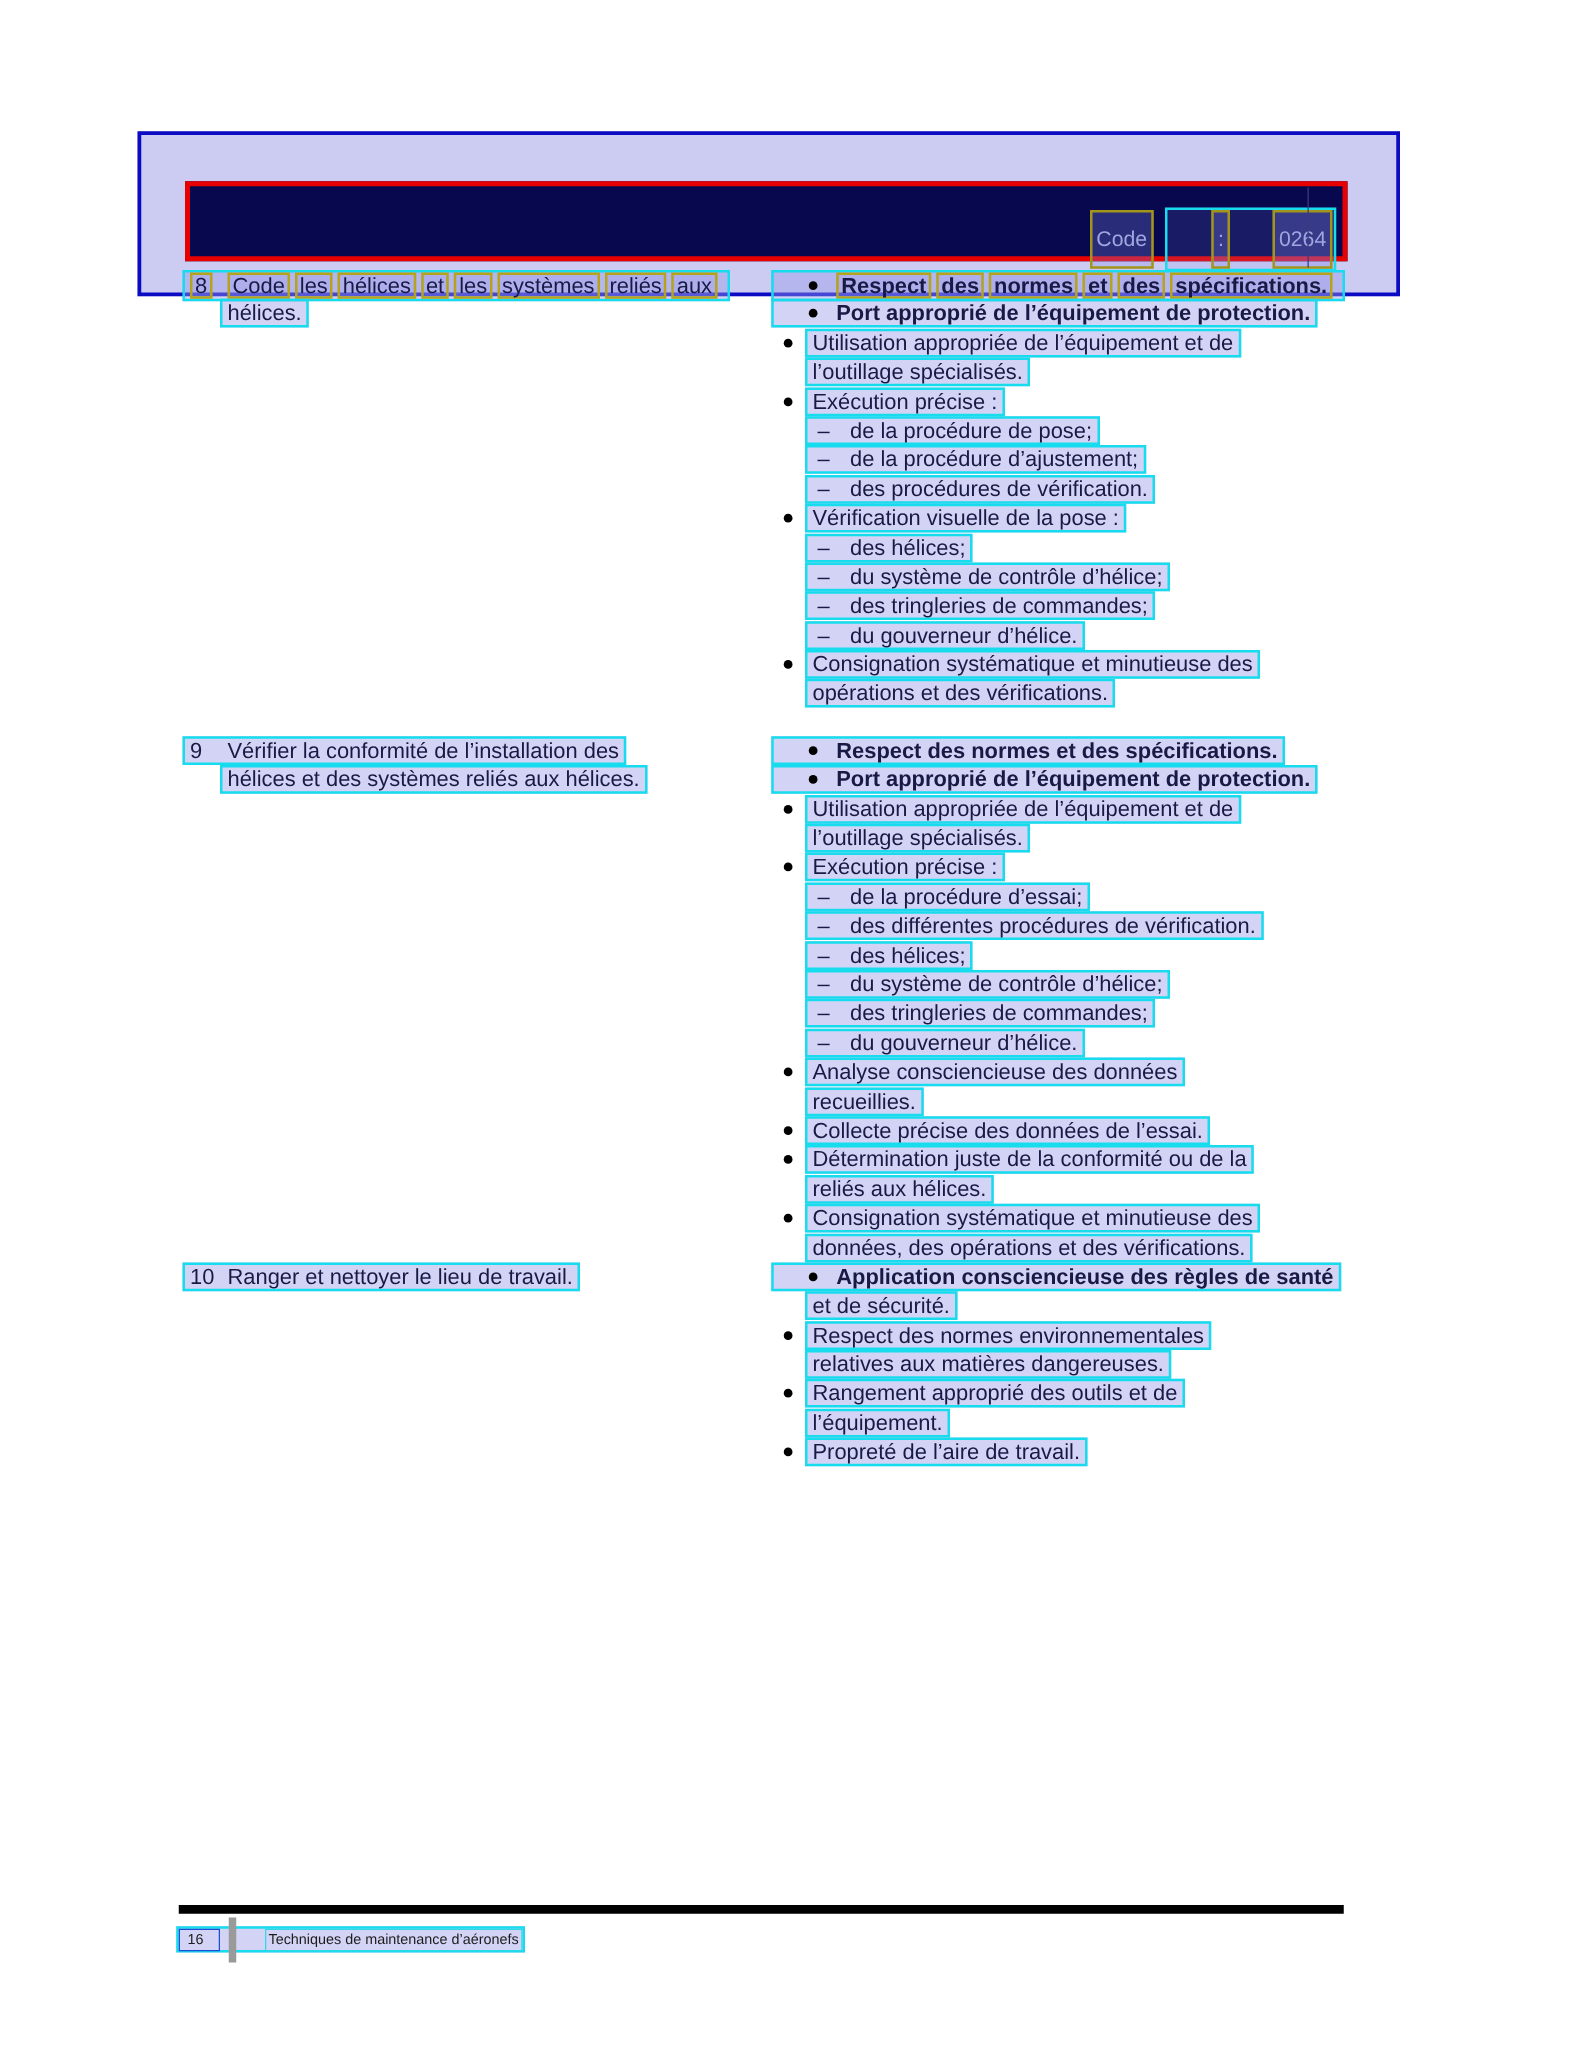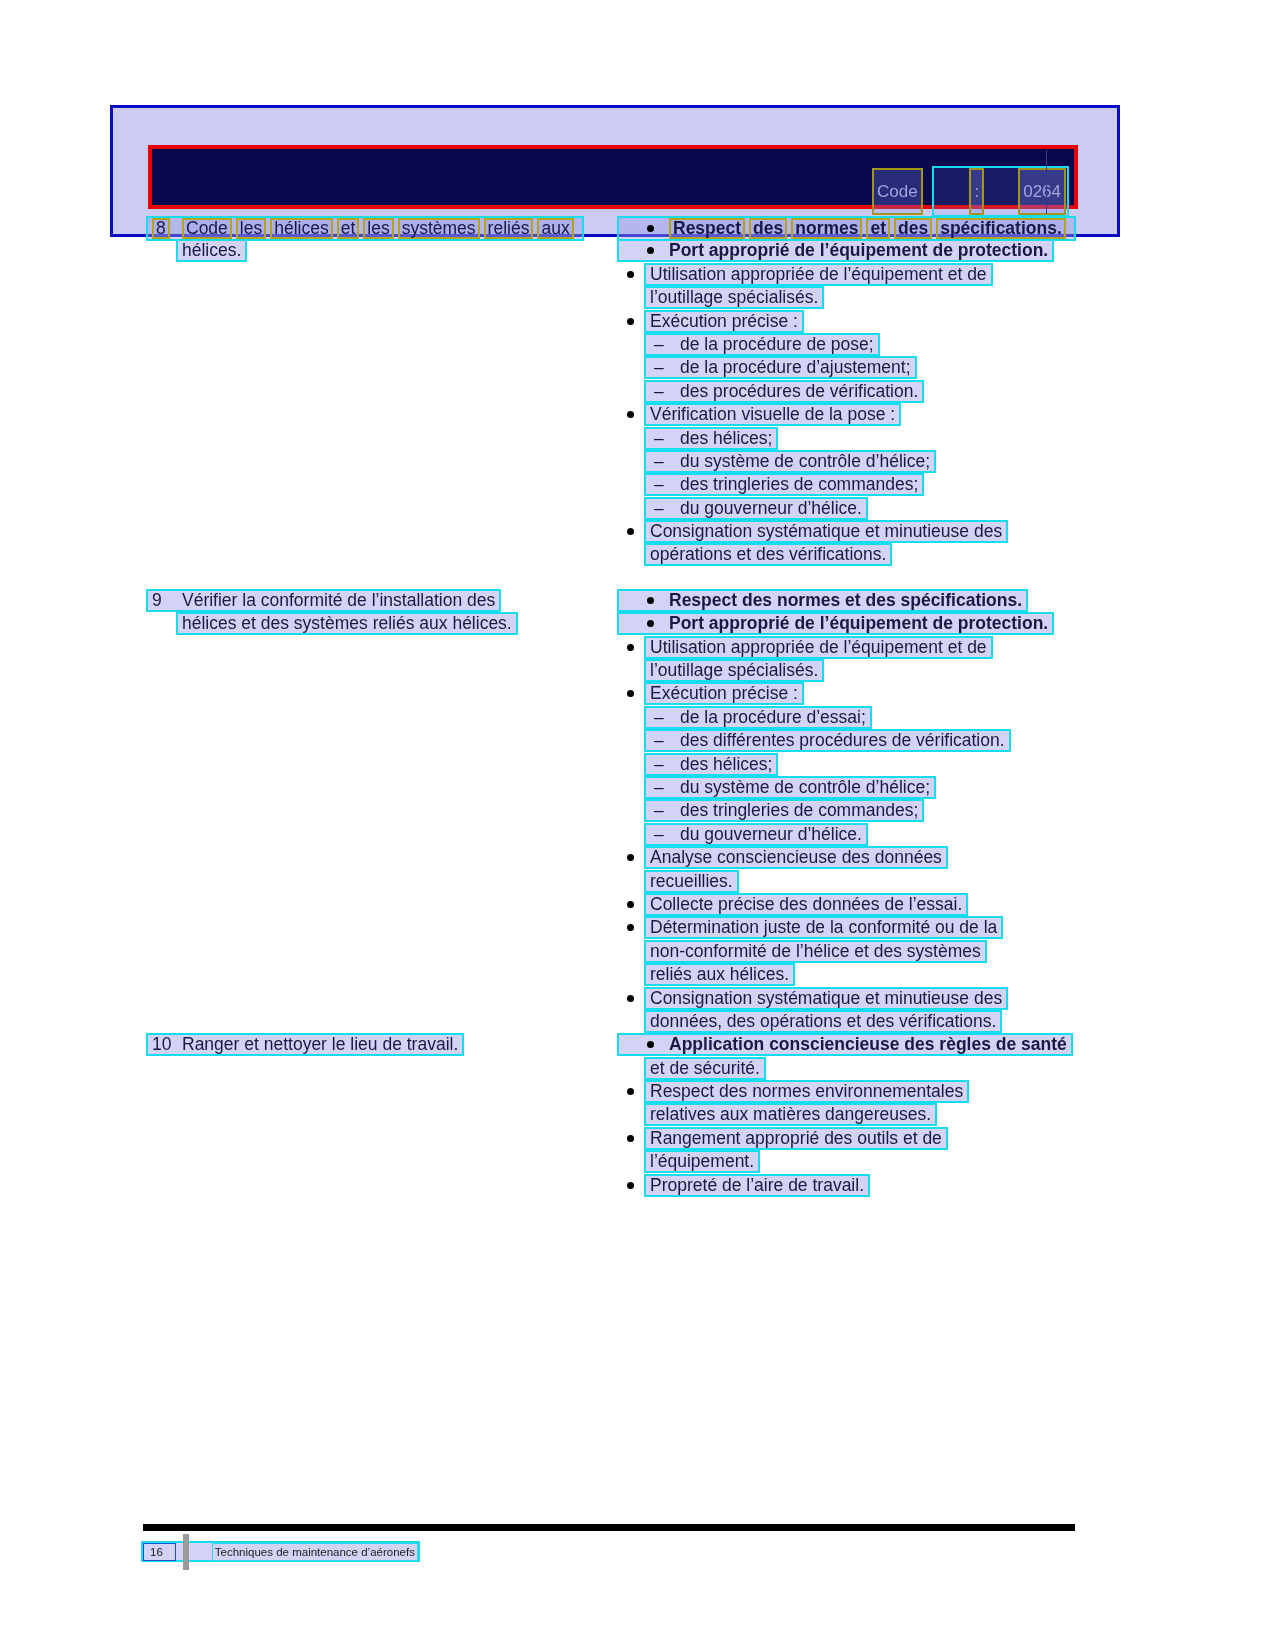--- a/index.html
+++ b/index.html
@@ -168,21 +168,20 @@
         </div>
         <div class="crit">
           <div class="ln"><span class="dot dot-out"></span><span class="hl">Analyse consciencieuse des données</span></div>
           <div class="ln"><span class="hl">recueillies.</span></div>
         </div>
         <div class="crit">
           <div class="ln"><span class="dot dot-out"></span><span class="hl">Collecte précise des données de l’essai.</span></div>
         </div>
         <div class="crit">
           <div class="ln"><span class="dot dot-out"></span><span class="hl">Détermination juste de la conformité ou de la</span></div>
-          <div class="ln"><span class="hl">non-conformité de l’hélice et des systèmes</span></div>
           <div class="ln"><span class="hl">reliés aux hélices.</span></div>
         </div>
         <div class="crit">
           <div class="ln"><span class="dot dot-out"></span><span class="hl">Consignation systématique et minutieuse des</span></div>
           <div class="ln"><span class="hl">données, des opérations et des vérifications.</span></div>
         </div>
       </div>
     </div>
     <div class="section-row" style="">
       <div class="leftcol">

